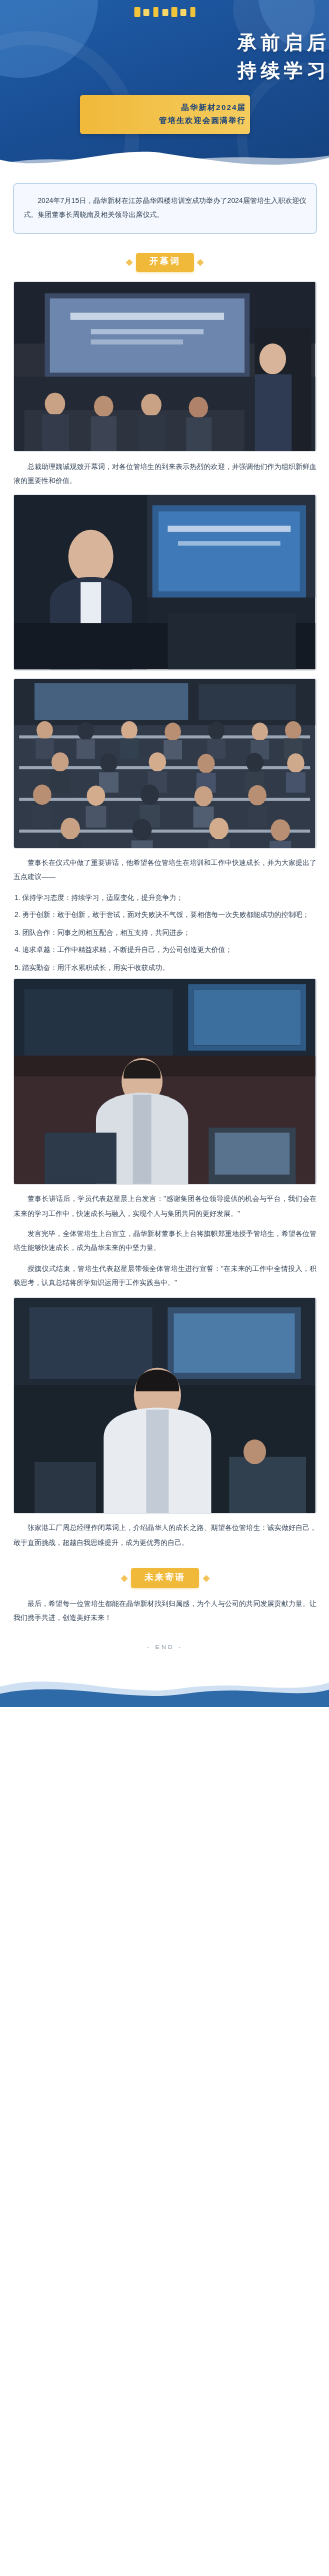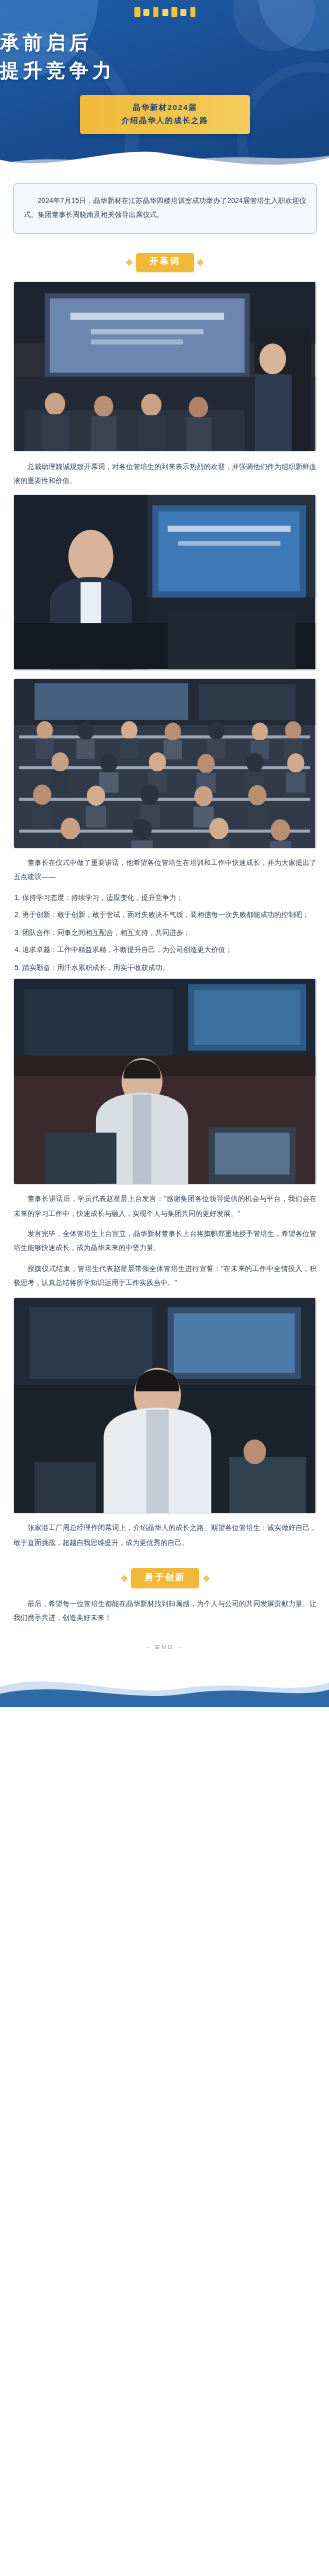--- a/index.html
+++ b/index.html
@@ -63,40 +63,40 @@
     display: block;
     width: 5.7px; height: 10.3px;
     background: #f2c43c;
     border-radius: 1px;
   }
   .ribbon-dots span:nth-child(even) { height: 7.2px; margin-top: 1.5px; background:#f7d66a; }
 
   .hdr-title {
     position: relative;
     z-index: 5;
-    text-align: left;
+    text-align: right;
     padding-top: 29px;
   }
   .hdr-title .l1, .hdr-title .l2 {
     font-size: 19px;
     letter-spacing: 4.1px;
     font-weight: bold;
     color: #ffffff;
     line-height: 1.45;
     text-shadow: 0 1px 3.1px rgba(0,0,0,0.25);
   }
   .hdr-sub {
     position: relative;
     z-index: 5;
     margin: 11.3px auto 0;
     width: 170px;
     background: linear-gradient(90deg,#f0b93a 0%, #f5cc5e 100%);
     border-radius: 3.1px;
     padding: 5.7px 4.1px 6.7px;
-    text-align: center;
+    text-align: right;
     box-shadow: 0 1.5px 5.2px rgba(0,0,0,0.18);
   }
   .hdr-sub div {
     color: #17407a;
     font-size: 7.7px;
     font-weight: bold;
     letter-spacing: 1px;
     line-height: 1.7;
   }
   .hdr-wave {
@@ -209,26 +209,26 @@
         <span></span>
         <span></span>
         <span></span>
         <span></span>
         <span></span>
         <span></span>
     </div>
 
     <div class="hdr-title">
       <div class="l1">承前启后</div>
-      <div class="l2">提升竞争力</div>
+      <div class="l2">持续学习</div>
     </div>
 
     <div class="hdr-sub">
       <div>晶华新材2024届</div>
-      <div>介绍晶华人的成长之路</div>
+      <div>管培生欢迎会圆满举行</div>
     </div>
 
     <svg class="hdr-wave" viewBox="0 0 640 60" preserveAspectRatio="none">
       <path d="M0,38 C110,64 210,10 320,26 C430,42 540,62 640,34 L640,60 L0,60 Z" fill="#ffffff"></path>
       <path d="M0,46 C120,22 230,56 350,40 C470,24 560,44 640,30 L640,60 L0,60 Z" fill="#ffffff" opacity="0.6"></path>
     </svg>
   </div>
 
   <div class="body-wrap">
 
@@ -403,21 +403,21 @@
         <rect x="40" y="320" width="120" height="100" fill="#2a3644"></rect>
         <rect x="420" y="310" width="150" height="110" fill="#30404f"></rect>
         <ellipse cx="470" cy="300" rx="22" ry="24" fill="#b98f73"></ellipse>
       </svg>
     </div>
 
     <p class="para">张家港工厂周总经理作闭幕词上，介绍晶华人的成长之路、期望各位管培生：诚实做好自己，敢于直面挑战，超越自我思维提升，成为更优秀的自己。</p>
 
     <div class="sec-head">
       <span class="tick"></span>
-      <span class="pill">勇于创新</span>
+      <span class="pill">未来寄语</span>
       <span class="tick"></span>
     </div>
 
     <p class="para">最后，希望每一位管培生都能在晶华新材找到归属感，为个人与公司的共同发展贡献力量。让我们携手共进，创造美好未来！</p>
 
     <div class="end-mark">- END -</div>
   </div>
 
   <svg class="wave-foot" viewBox="0 0 640 70" preserveAspectRatio="none">
     <path d="M0,30 C120,0 230,52 350,34 C470,16 560,48 640,22 L640,70 L0,70 Z" fill="#cfe0f2"></path>

